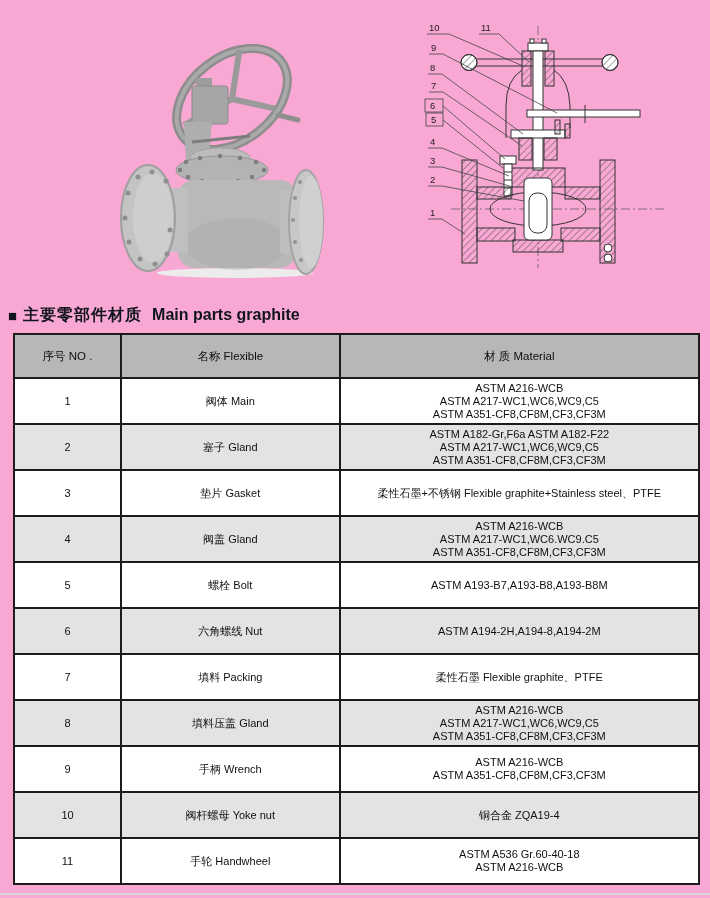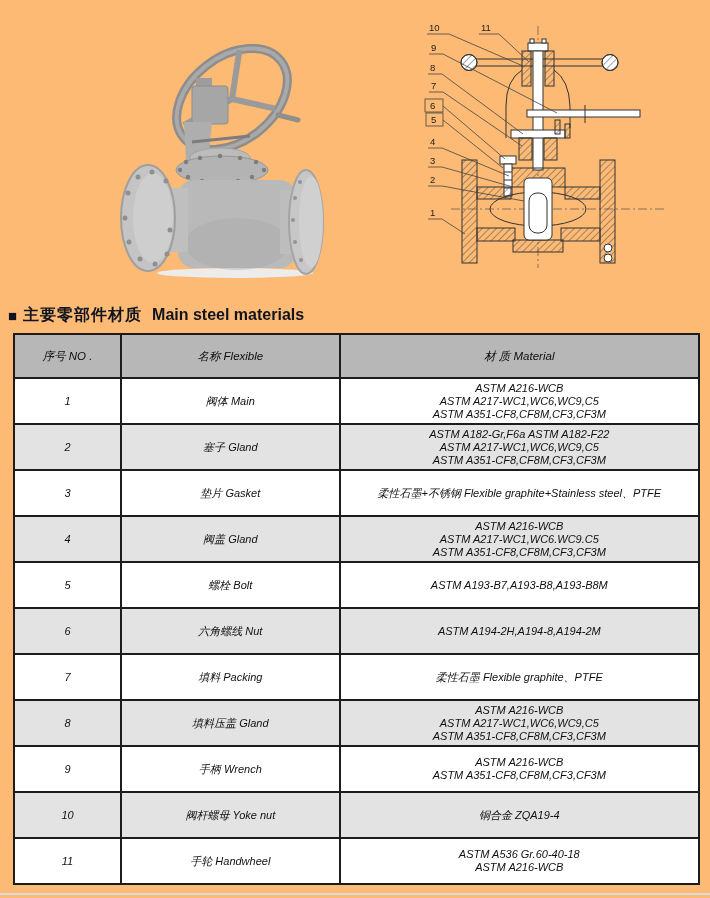--- a/index.html
+++ b/index.html
@@ -1,21 +1,21 @@
 <!DOCTYPE html>
 <html style="--header-bg: #b7b7b7; --alt-row-bg: #e3e3e3; --table-border: #1c1c1c; --title-text: #10141e;"><head>
 <meta charset="utf-8">
 <style>
   html,body{margin:0;padding:0;}
   body{
     width:710px;height:898px;background:#ffffff;
     font-family:"Liberation Sans","DejaVu Sans",sans-serif;
     color:#141414;position:relative;overflow:hidden;
   }
-  .page{position:absolute;inset:0;background:#fdba74;}
+  .page{position:absolute;inset:0;background:#f9a8d4;}
 
   
   .photo-wrap{position:absolute;left:100px;top:30px;width:270px;height:250px;}
   .diagram-wrap{position:absolute;left:403px;top:10px;width:300px;height:265px;}
   .diagram-wrap svg text{font-family:"Liberation Sans","DejaVu Sans",sans-serif;font-size:9.5px;fill:#1c1c1c;}
   .cl{stroke:#555;stroke-width:0.7;stroke-dasharray:9 3 2 3;fill:none;}
   .ln{stroke:#333;stroke-width:1;fill:none;}
   .ldr{stroke:#444;stroke-width:0.8;fill:none;}
 
   
@@ -25,21 +25,21 @@
   }
   .section-title .bullet{font-size:15px;margin-right:6px;}
   .section-title .cn{margin-right:10px;letter-spacing:1px;}
 
   
   .parts-table{
     position:absolute;left:13px;top:333px;width:687px;
     border-collapse:collapse;table-layout:fixed;
     font-size:11px;text-align:center;color:#101010;
   }
-  .parts-table th,.parts-table td{border:2px solid var(--table-border,#1c1c1c);padding:1px 3px;font-style:italic;}
+  .parts-table th,.parts-table td{border:2px solid var(--table-border,#1c1c1c);padding:1px 3px;}
   .parts-table thead th{
     background:var(--header-bg,#b7b7b7);height:40px;font-weight:normal;font-size:11.5px;color:#0d0d0d;
   }
   .parts-table tbody tr{height:46px;background:#ffffff;}
   .parts-table tbody tr:nth-child(even){background:var(--alt-row-bg,#e3e3e3);}
   .parts-table td.col-mat div{line-height:13px;}
   .col-no{width:95px;}
   .col-name{width:194px;}
   .col-mat{width:319px;}
 
@@ -200,21 +200,21 @@
       <text x="27" y="135">4</text>
       <text x="27" y="154">3</text>
       <text x="27" y="173">2</text>
       <text x="27" y="206">1</text>
     </svg>
   </div>
 
   <div class="section-title">
     <span class="bullet">■</span>
     <span class="cn">主要零部件材质</span>
-    <span class="en">Main steel materials</span>
+    <span class="en">Main parts graphite</span>
   </div>
 
   <table class="parts-table">
     <colgroup>
         <col class="col-no">
         <col class="col-name">
         <col class="col-mat">
       </colgroup>
     <thead>
       <tr>

